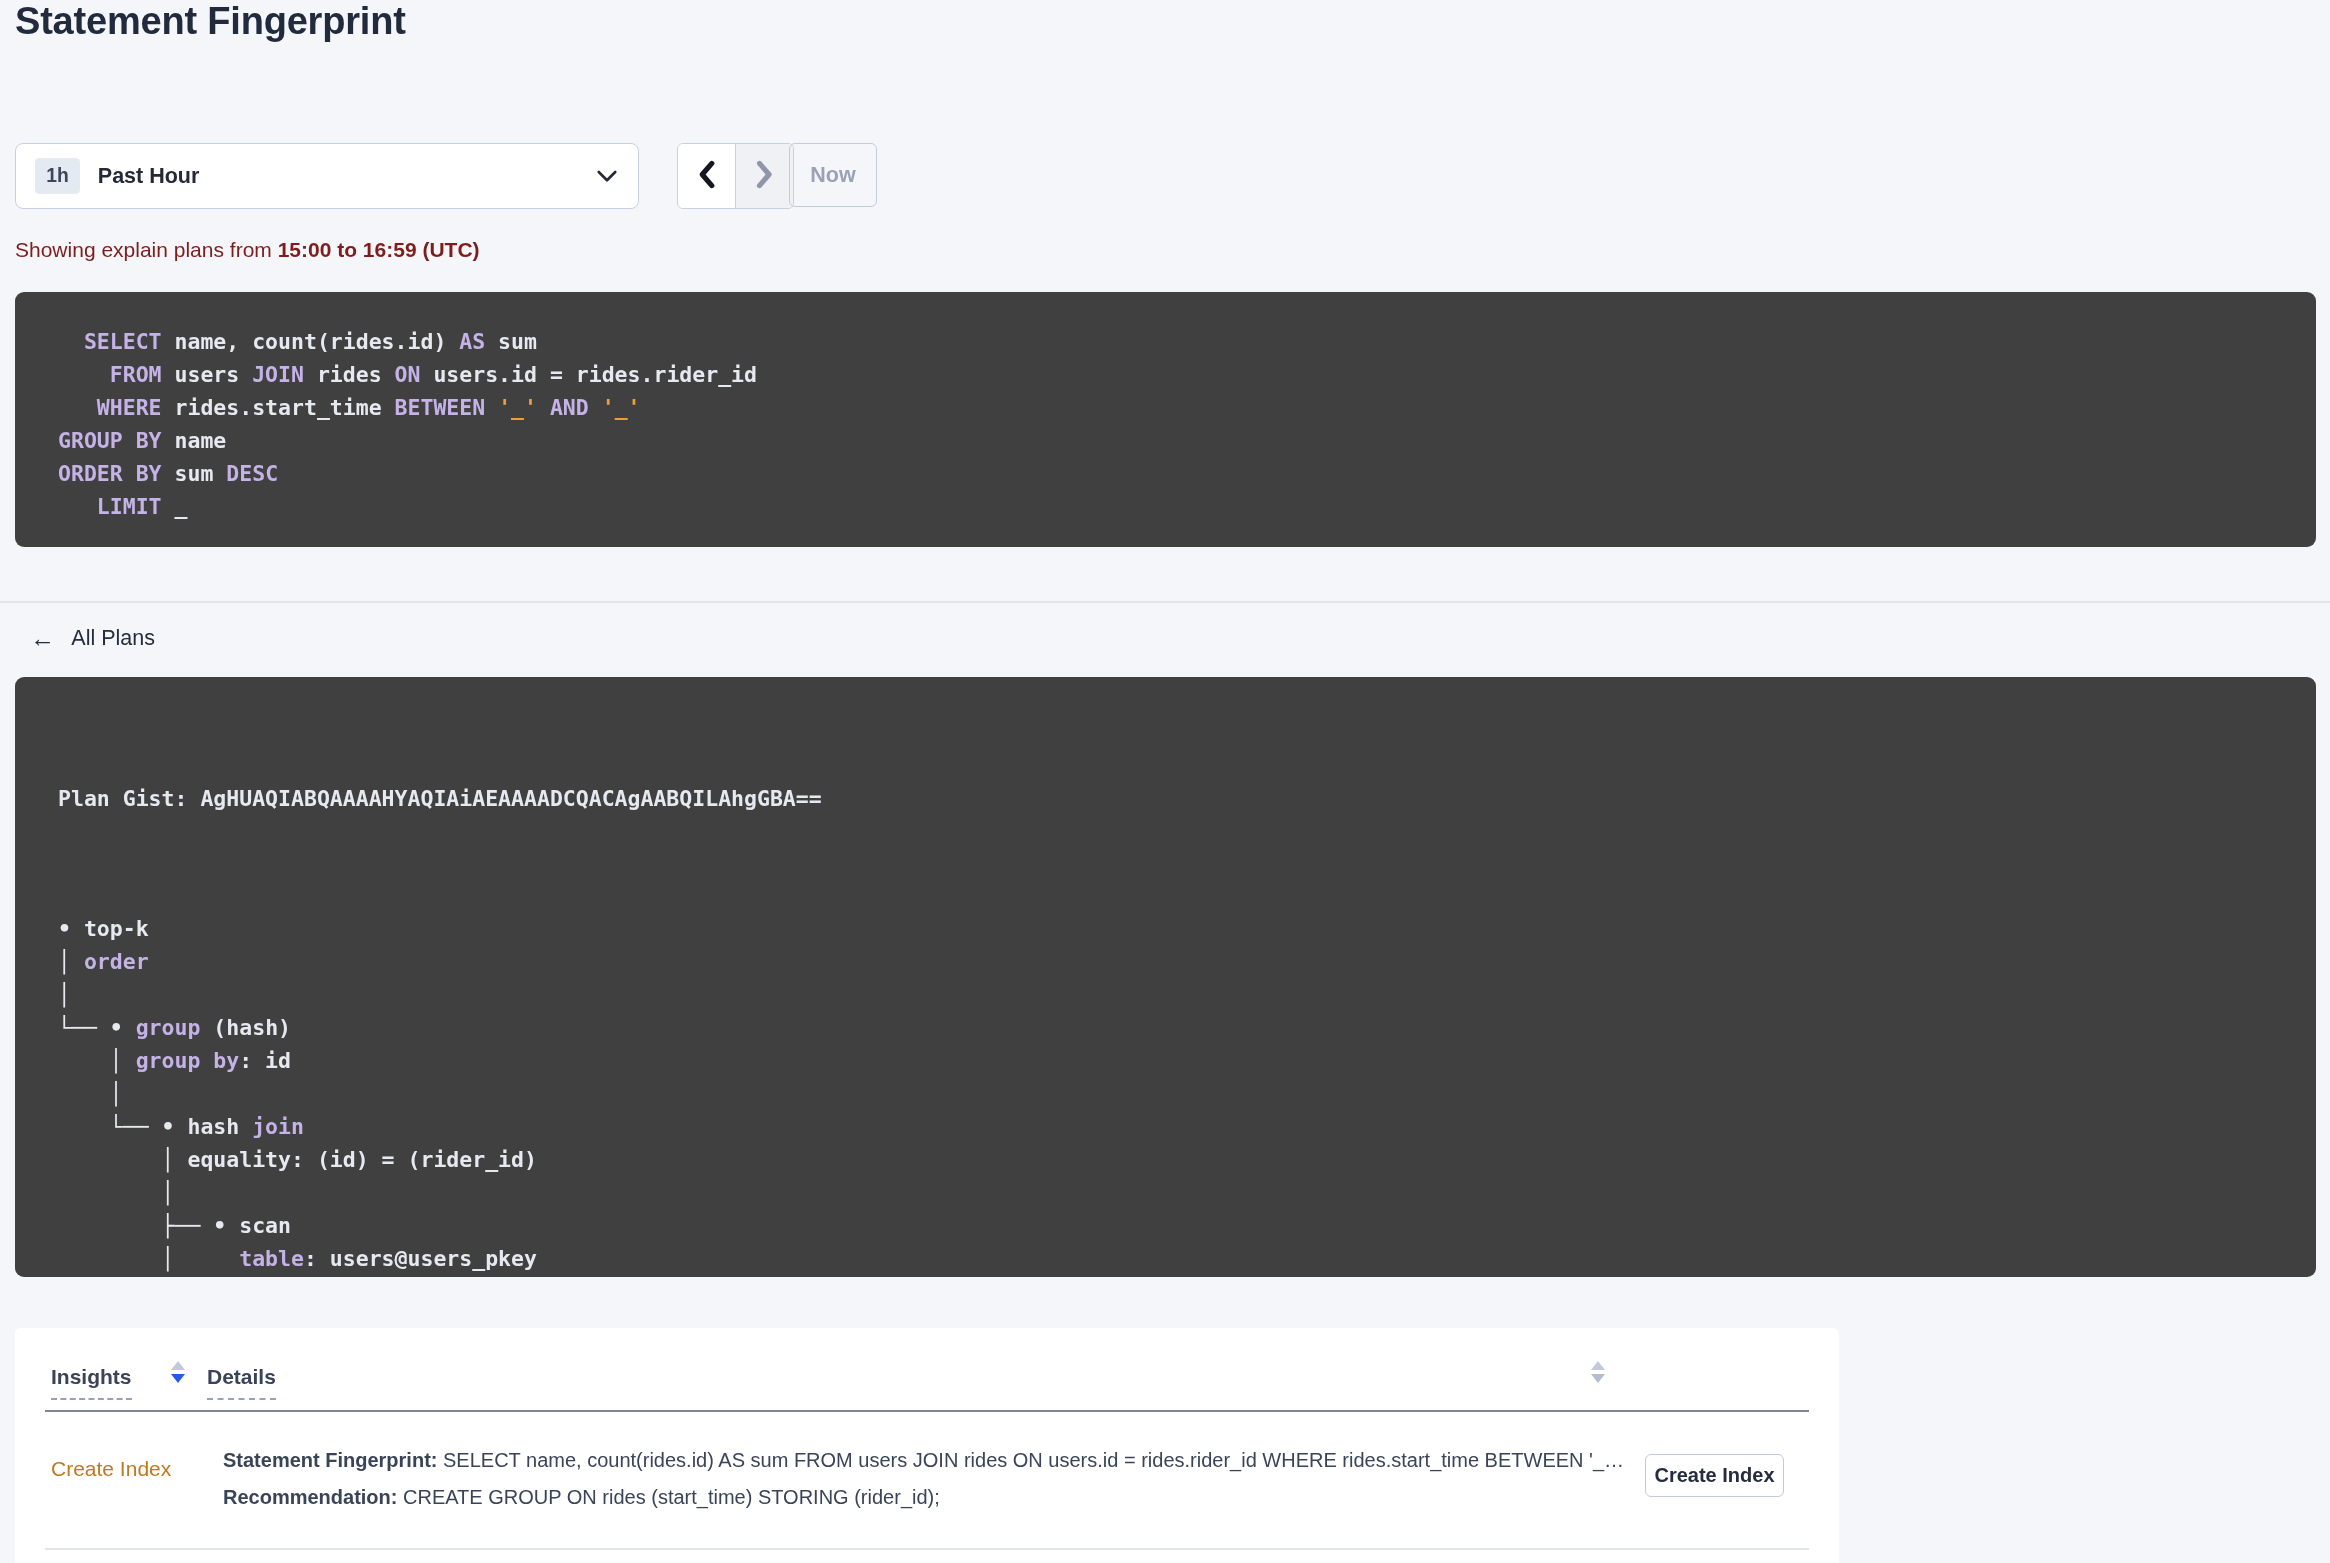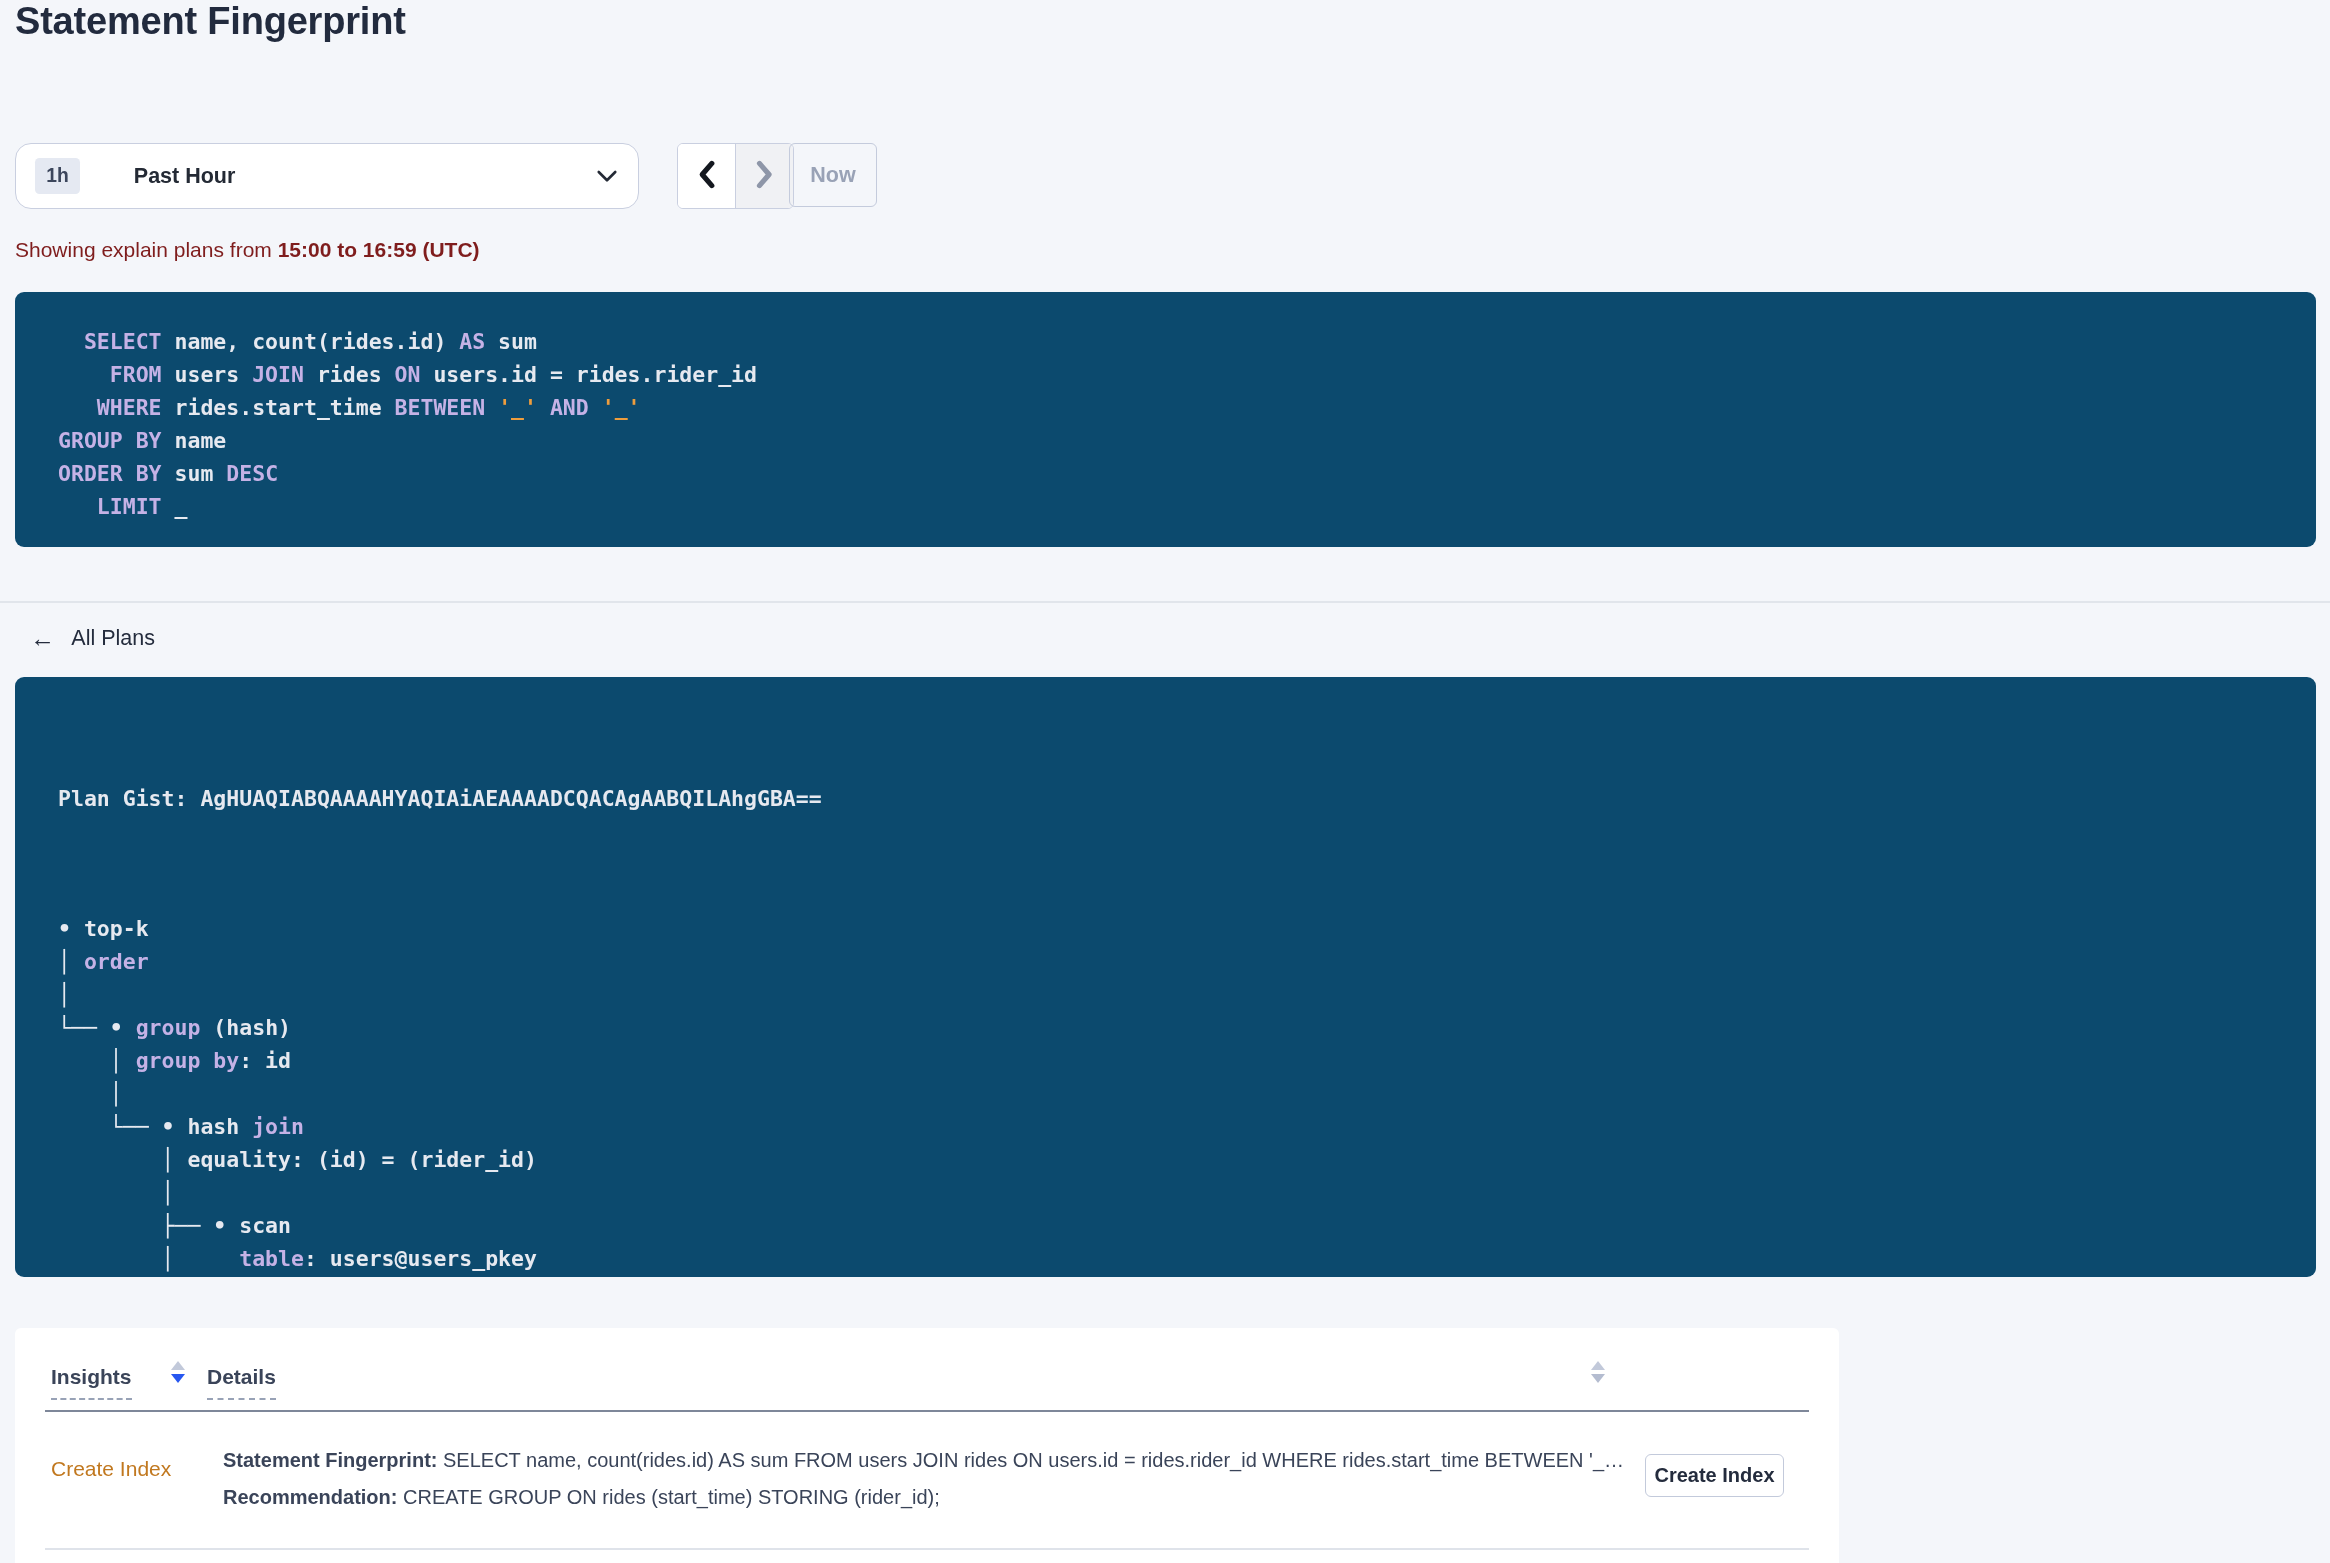--- a/index.html
+++ b/index.html
@@ -28,22 +28,22 @@
   }
   .tab.active{color:#2962ff;}
   .tab.active::after{
     content:"";position:absolute;left:0;right:0;bottom:-1.5px;height:5.2px;
     background:#2962ff;border-radius:3px;
   }
 
   
   .dropdown{
     position:absolute;left:15px;top:143px;width:624px;height:66px;
-    background:#ffffff;border:1.5px solid #c9cfe0;border-radius:16px;
-    box-sizing:border-box;display:flex;align-items:center;cursor:pointer;gap:36px;
+    background:#ffffff;border:1.5px solid #c9cfe0;border-radius:8px;
+    box-sizing:border-box;display:flex;align-items:center;cursor:pointer;
   }
   .interval-badge{
     margin-left:19.3px;background:#e5e9f2;border-radius:4.5px;
     padding:8.2px 11px;font-size:19.3px;font-weight:700;color:#3c465c;line-height:1;
   }
   .dropdown-label{margin-left:18px;font-size:21.5px;font-weight:600;color:#242a35;}
   .dropdown-chevron{margin-left:auto;margin-right:19.3px;display:flex;align-items:center;}
 
   .nav-group{
     position:absolute;left:677px;top:143px;width:117px;height:66px;
@@ -61,21 +61,21 @@
     border:1.5px solid #c4cbdc;border-radius:6px;box-sizing:border-box;
     display:flex;align-items:center;justify-content:center;
     font-size:21.5px;font-weight:600;color:#99a2b6;background:transparent;cursor:default;
   }
 
   .showing-line{position:absolute;left:15px;top:238px;font-size:21px;color:#7f1d1d;}
   .showing-line b{font-weight:700;}
 
   
   .code-box{
-    position:absolute;left:15px;background:#0c4a6e;border-radius:9px;
+    position:absolute;left:15px;background:#404040;border-radius:9px;
     box-sizing:border-box;overflow:hidden;
     font-family:"DejaVu Sans Mono", monospace;font-weight:700;
     font-size:21.5px;white-space:pre;
   }
   .sql-box{top:292px;width:2301px;height:255px;padding:33px 0 0 43px;line-height:33px;}
   .plan-box{top:677px;width:2301px;height:600px;padding:39px 0 0 43px;line-height:33px;}
   .gist-line{color:#e6e9f0;}
   .tree{margin-top:31px;line-height:33px;}
   .tok-kw{color:#c5b2e6;}
   .tok-id{color:#e6e9f0;}

